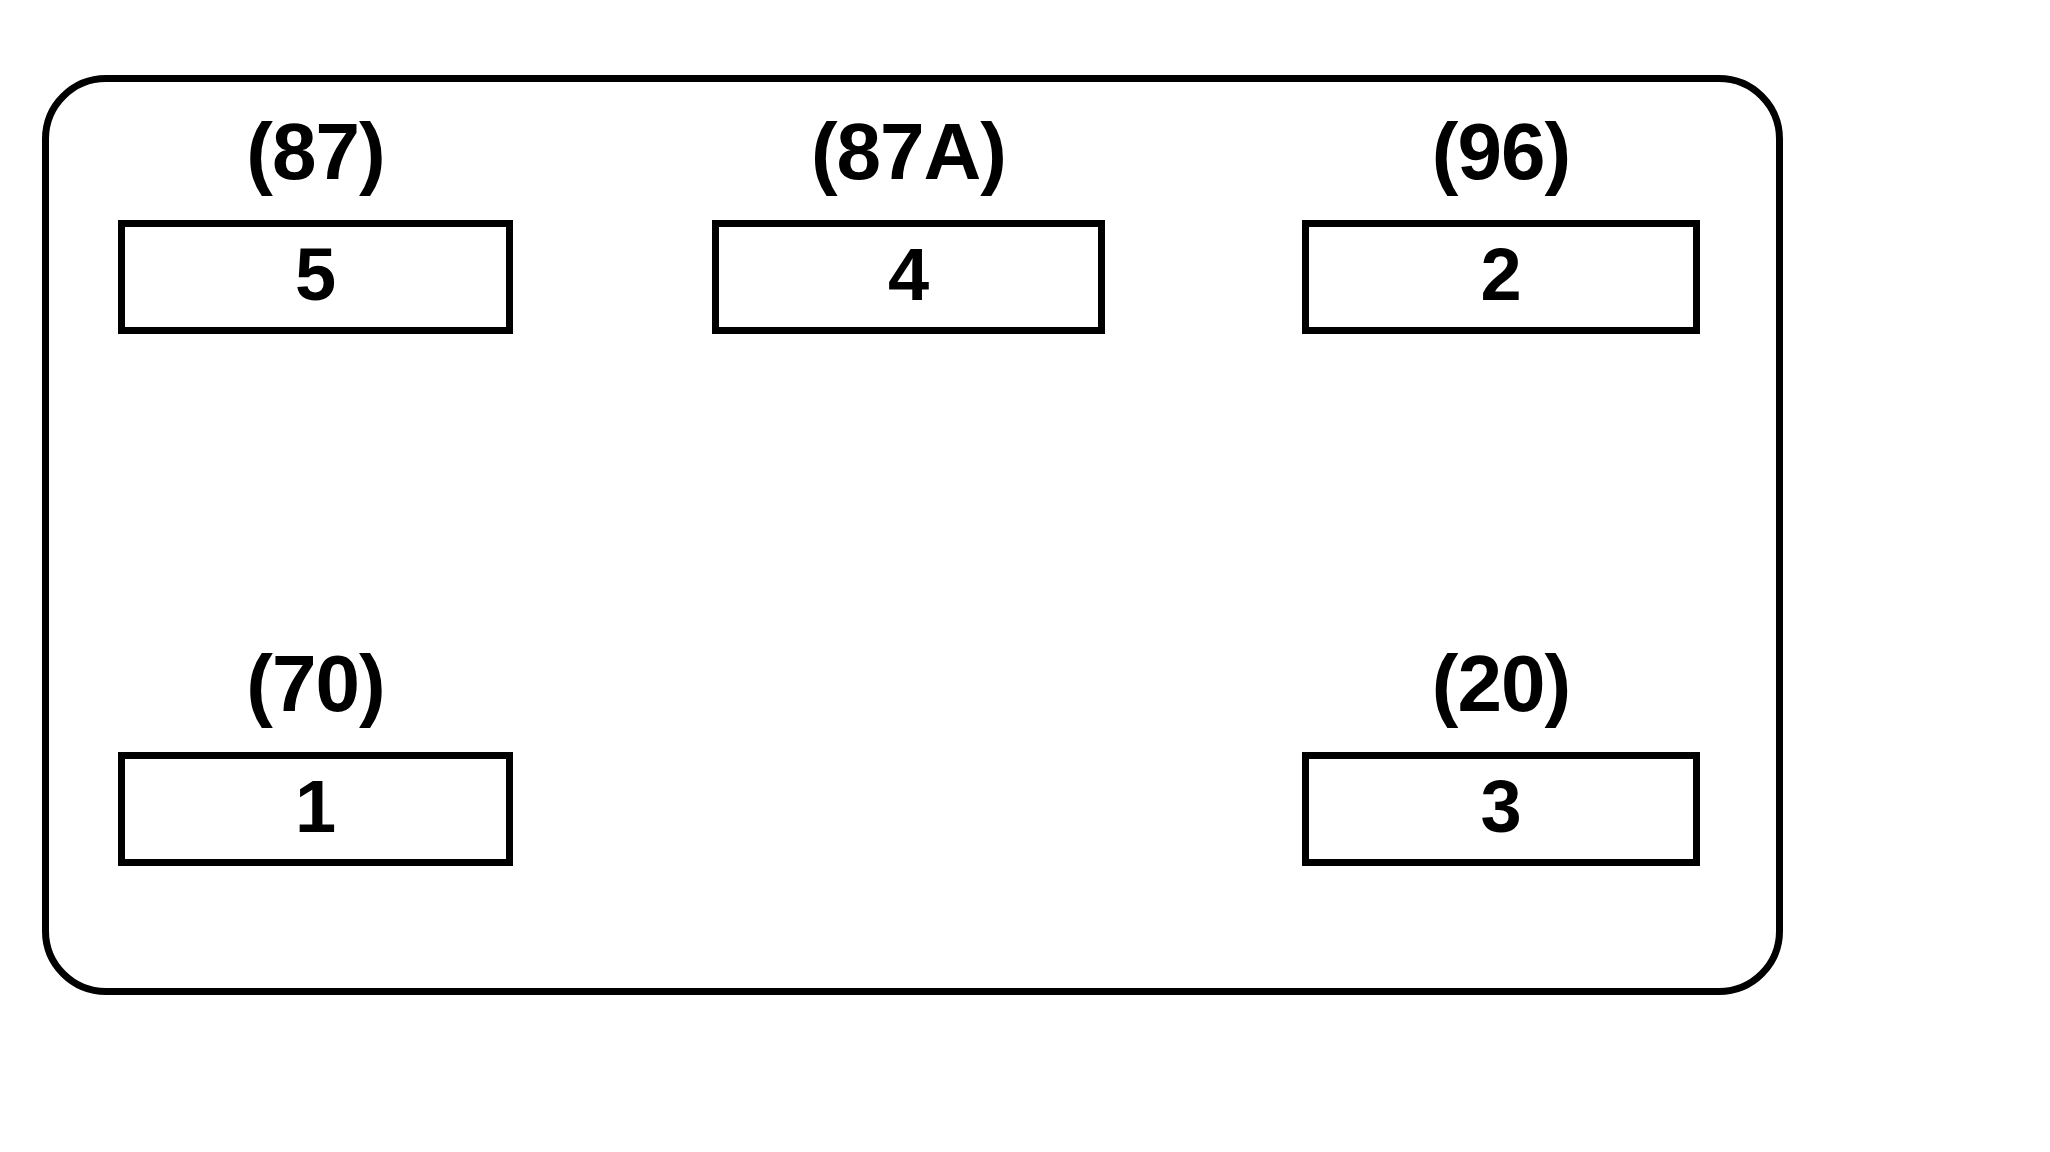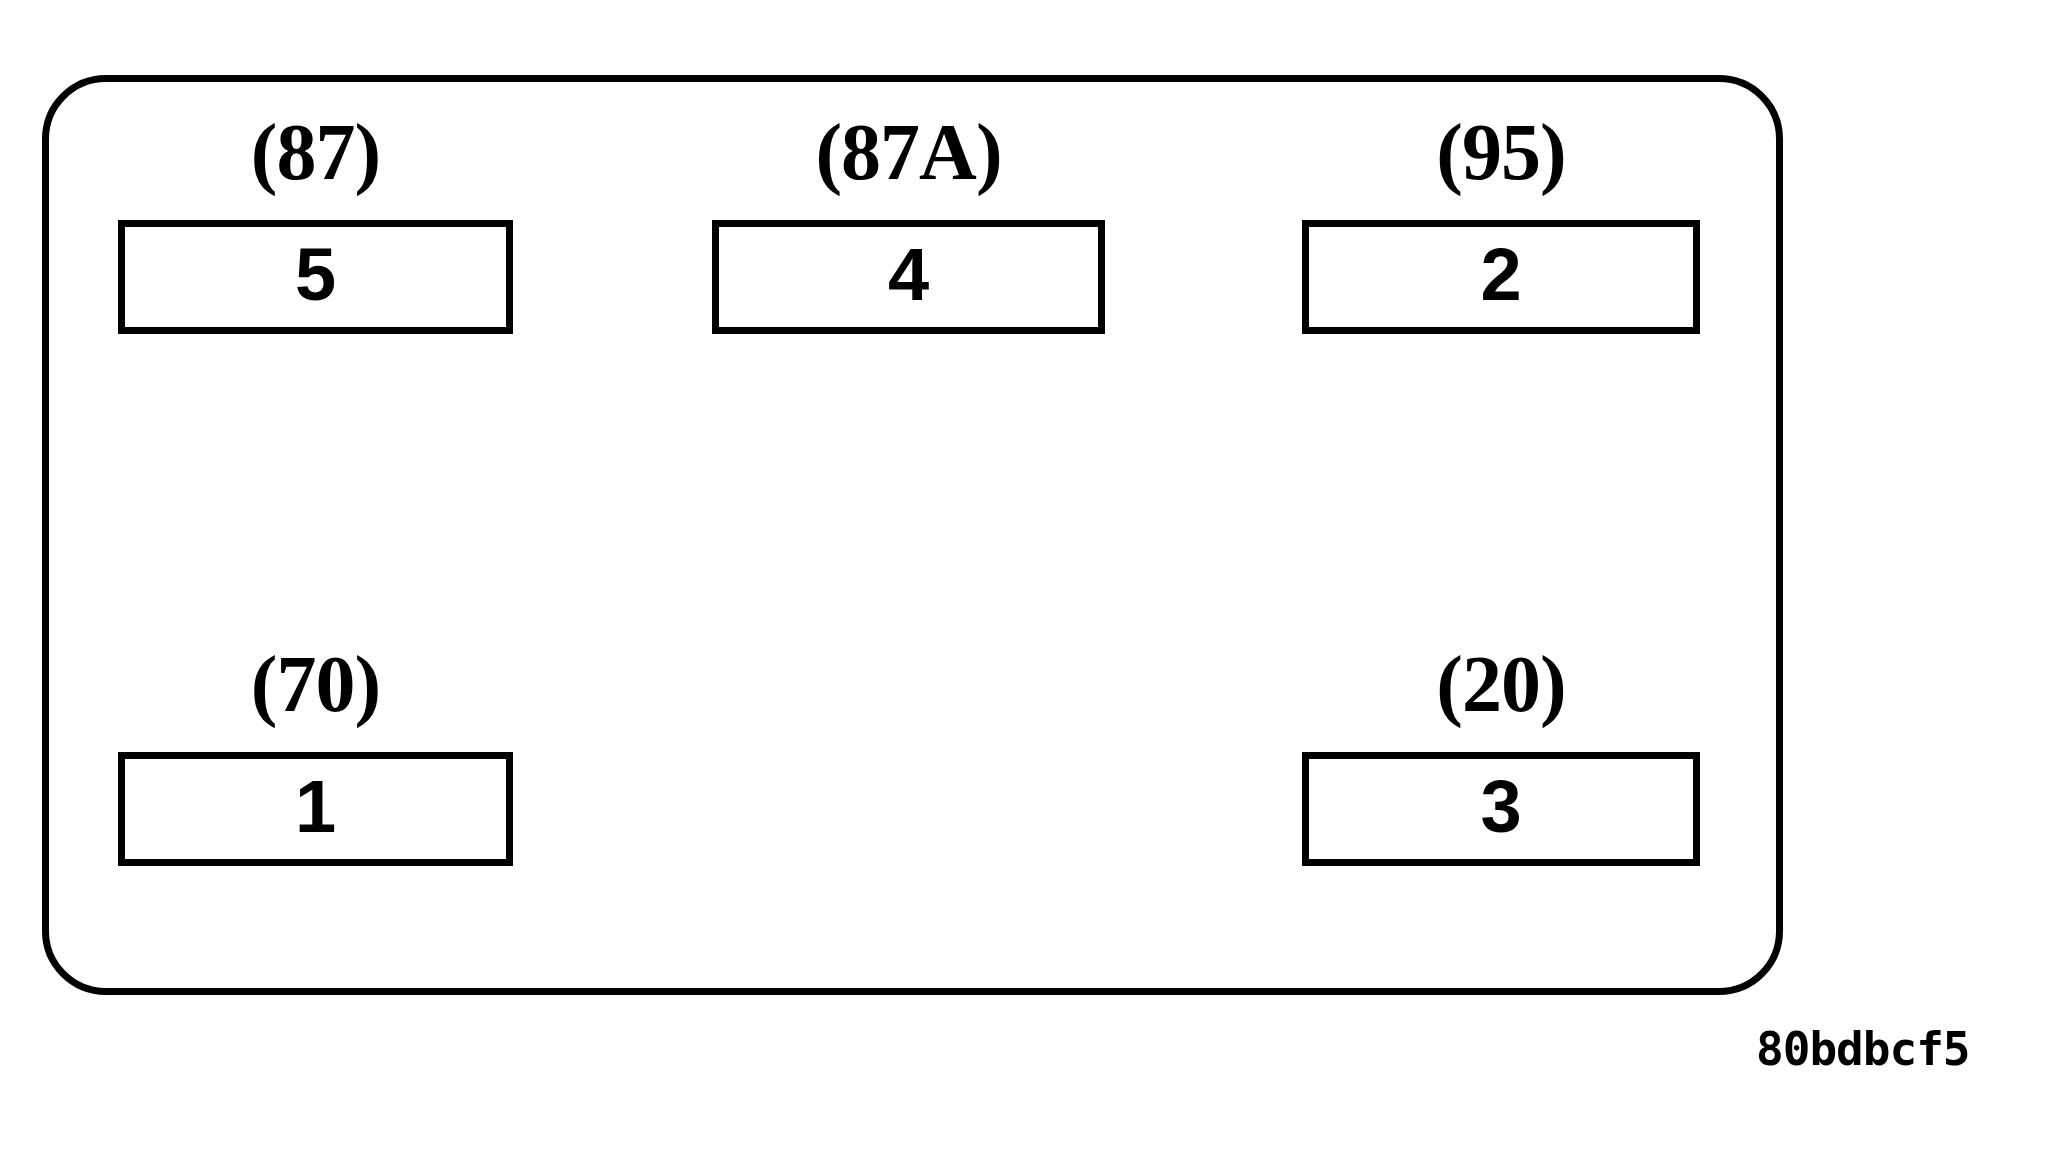--- a/index.html
+++ b/index.html
@@ -41,21 +41,20 @@
     position: absolute;
     left: 0;
     width: 100%;
     text-align: center;
     font-size: 80px;
     font-weight: bold;
     line-height: 1;
     color: #000000;
     letter-spacing: -1px;
     white-space: nowrap;
-    font-family: Liberation Serif, serif;
   }
   .terminal-box {
     position: absolute;
     border: 7px solid #000000;
     box-sizing: border-box;
     background: #ffffff;
     display: flex;
     align-items: center;
     justify-content: center;
   }
@@ -112,35 +111,34 @@
   </div>
 
   <div class="terminal t-87a">
     <div class="terminal-label">(87A)</div>
     <div class="terminal-box">
       <span class="terminal-number">4</span>
     </div>
   </div>
 
   <div class="terminal t-85">
-    <div class="terminal-label">(95)</div>
+    <div class="terminal-label">(96)</div>
     <div class="terminal-box">
       <span class="terminal-number">2</span>
     </div>
   </div>
 
   <div class="terminal t-86">
     <div class="terminal-label">(70)</div>
     <div class="terminal-box">
       <span class="terminal-number">1</span>
     </div>
   </div>
 
   <div class="terminal t-30">
     <div class="terminal-label">(20)</div>
     <div class="terminal-box">
       <span class="terminal-number">3</span>
     </div>
   </div>
 
-  <div class="figure-ref">80bdbcf5</div>
 
 </div>
 
 </body></html>

